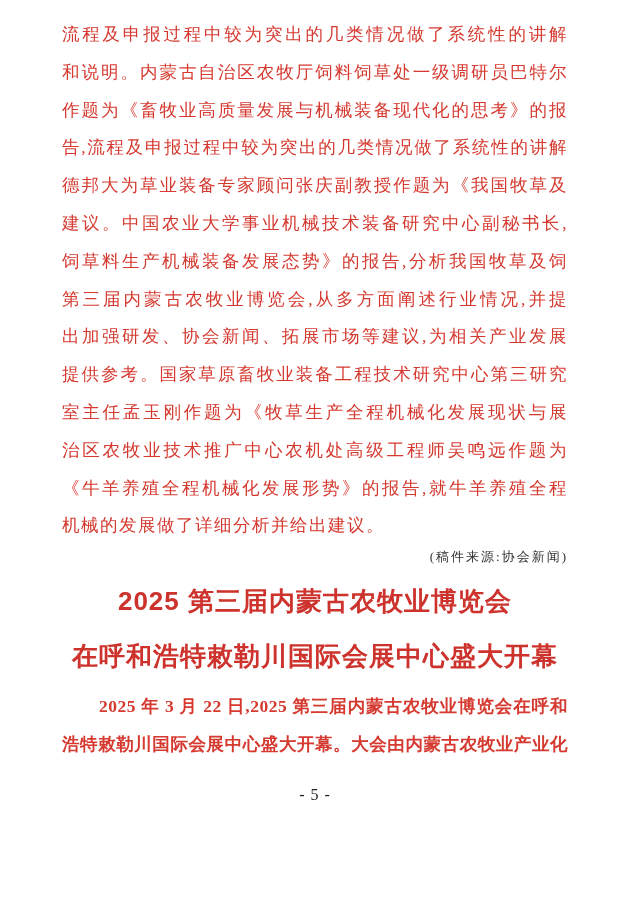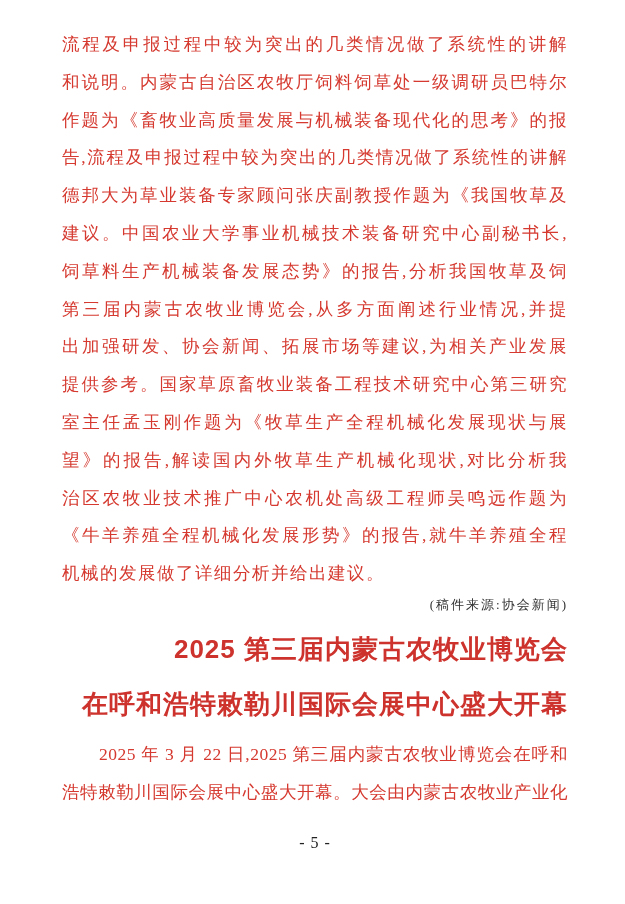--- a/index.html
+++ b/index.html
@@ -5,21 +5,21 @@
   html, body { margin: 0; padding: 0; background: #ffffff; }
   .page {
     position: relative;
     width: 625px;
     height: 904px;
     background: #ffffff;
     margin: 0 auto;
     overflow: hidden;
     font-family: "Liberation Serif", "DejaVu Serif", serif;
   }
-  .content { padding: 26px 57px 0 62px; }
+  .content { padding: 16px 57px 0 62px; }
 
   
   .p1-line {
     font-size: 17.5px;
     line-height: 37.8px;
     height: 37.8px;
     letter-spacing: 1.5px;
     color: var(--body-text, #d5392f);
     text-align: justify;
     text-align-last: justify;
@@ -32,31 +32,31 @@
     margin-top: 0;
     line-height: 24px;
     text-align: right;
     font-size: 13px;
     letter-spacing: 2px;
     color: var(--source-text, #333333);
   }
 
   .title-line {
     margin-top: 14px;
-    text-align: right;
+    text-align: center;
     font-family: "Liberation Sans", "DejaVu Sans", sans-serif;
     font-weight: bold;
     font-size: 26px;
     line-height: 36px;
     letter-spacing: 1px;
     color: var(--heading-text, #cd322c);
   }
   .title-line.second { margin-top: 19px; }
 
-  .p2-block { margin-top: 14px; }
+  .p2-block { margin-top: 14px; font-weight: bold; }
   .p2-line {
     font-size: 17.5px;
     line-height: 37.8px;
     height: 37.8px;
     letter-spacing: 0.5px;
     color: var(--body-text, #d5392f);
     text-align: justify;
     text-align-last: justify;
     white-space: nowrap;
     overflow: hidden;
@@ -84,21 +84,20 @@
         <div class="p1-line">和说明。内蒙古自治区农牧厅饲料饲草处一级调研员巴特尔</div>
         <div class="p1-line">作题为《畜牧业高质量发展与机械装备现代化的思考》的报</div>
         <div class="p1-line">告,流程及申报过程中较为突出的几类情况做了系统性的讲解</div>
         <div class="p1-line">德邦大为草业装备专家顾问张庆副教授作题为《我国牧草及</div>
         <div class="p1-line">建议。中国农业大学事业机械技术装备研究中心副秘书长,</div>
         <div class="p1-line">饲草料生产机械装备发展态势》的报告,分析我国牧草及饲</div>
         <div class="p1-line">第三届内蒙古农牧业博览会,从多方面阐述行业情况,并提</div>
         <div class="p1-line">出加强研发、协会新闻、拓展市场等建议,为相关产业发展</div>
         <div class="p1-line">提供参考。国家草原畜牧业装备工程技术研究中心第三研究</div>
         <div class="p1-line">室主任孟玉刚作题为《牧草生产全程机械化发展现状与展</div>
-        <div class="p1-line">望》的报告,解读国内外牧草生产机械化现状,对比分析我</div>
         <div class="p1-line">治区农牧业技术推广中心农机处高级工程师吴鸣远作题为</div>
         <div class="p1-line">《牛羊养殖全程机械化发展形势》的报告,就牛羊养殖全程</div>
         <div class="p1-line last">机械的发展做了详细分析并给出建议。</div>
       </div>
 
     <div class="source">(稿件来源:协会新闻)</div>
 
     <div class="title-line">2025 第三届内蒙古农牧业博览会</div>
 
     <div class="title-line second">在呼和浩特敕勒川国际会展中心盛大开幕</div>

